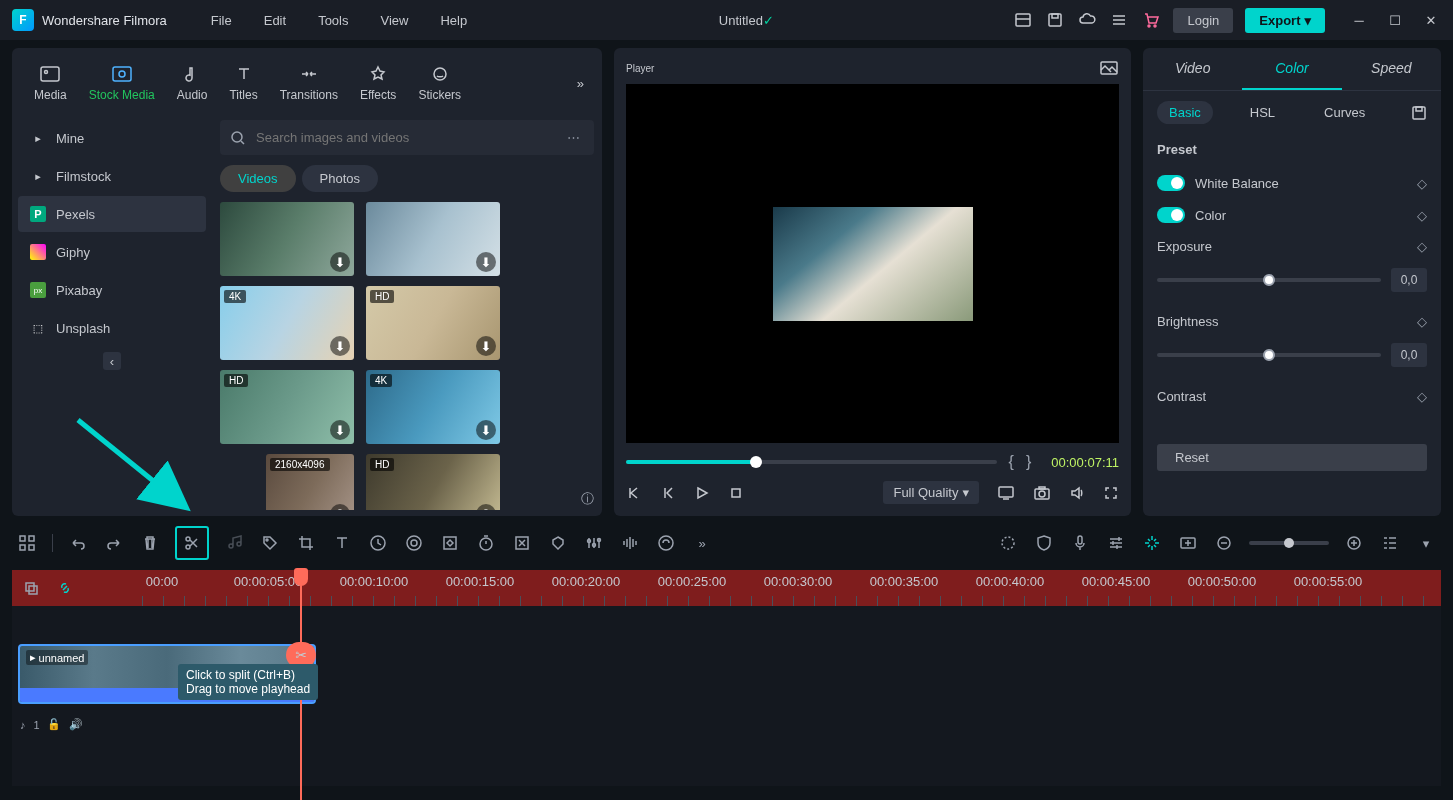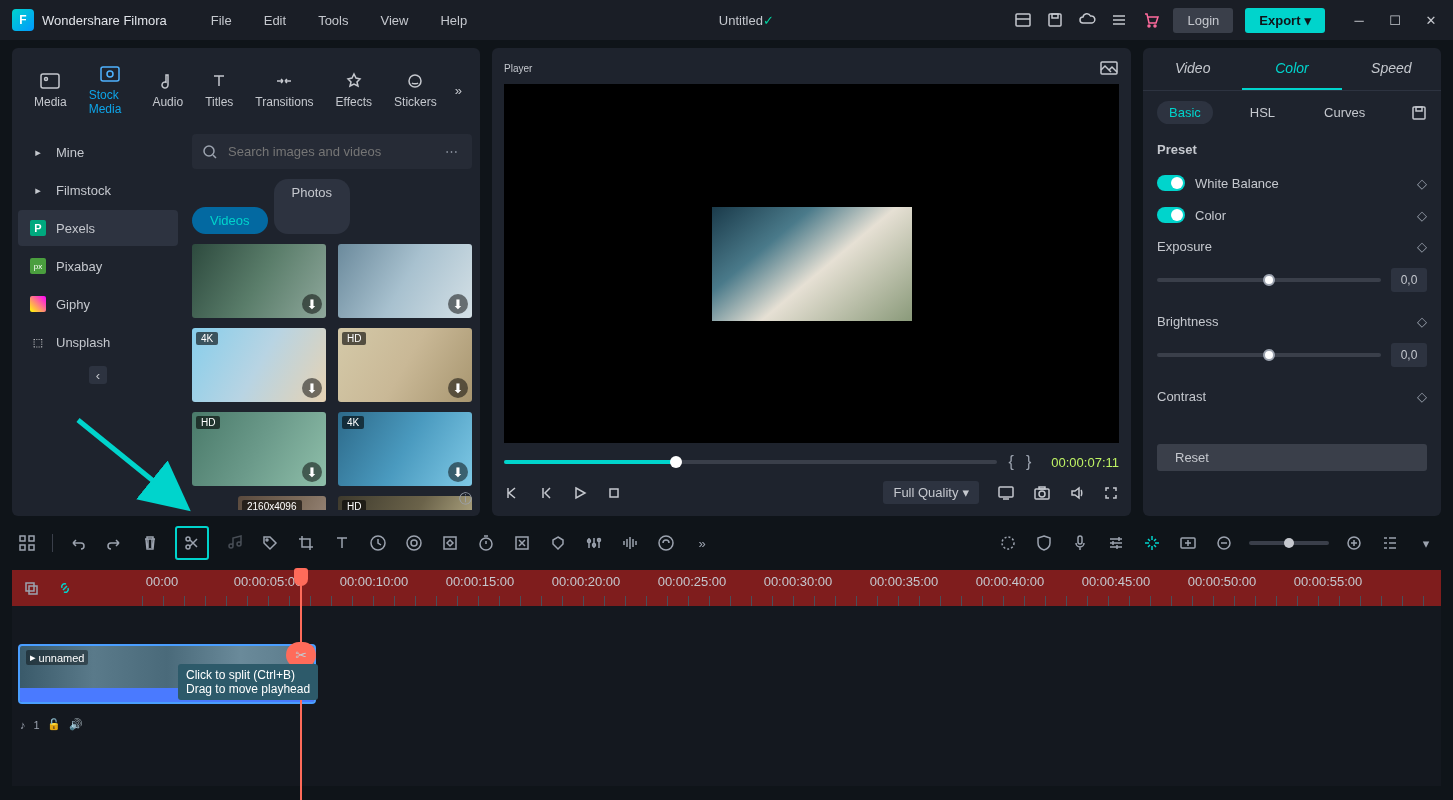--- a/index.html
+++ b/index.html
@@ -16,24 +16,24 @@
 .titlebar-right { display: flex; align-items: center; gap: 12px; }
 .titlebar-icon { width: 20px; height: 20px; color: #c5c8ce; cursor: pointer; display: flex; align-items: center; justify-content: center; }
 .login-btn { background: #3a3f4a; padding: 5px 14px; border-radius: 3px; cursor: pointer; }
 .export-btn { background: #00d4cc; color: #0f1419; padding: 5px 14px; border-radius: 3px; cursor: pointer; font-weight: 600; display: flex; align-items: center; gap: 4px; }
 .win-controls { display: flex; gap: 16px; margin-left: 12px; }
 
 
 .main { display: flex; height: 476px; gap: 12px; padding: 8px 12px 0 12px; }
 
 
-.library { width: 468px; background: #1e232d; border-radius: 6px; display: flex; flex-direction: column; }
+.library { width: 590px; background: #1e232d; border-radius: 6px; display: flex; flex-direction: column; }
 .lib-tabs { display: flex; padding: 10px 12px 6px 12px; gap: 2px; align-items: center; }
 .lib-tab { display: flex; flex-direction: column; align-items: center; gap: 4px; padding: 6px 10px; cursor: pointer; border-radius: 4px; }
-.lib-tab.active { color: #0ea5e9; }
+.lib-tab.active { color: #22c55e; }
 .lib-tab-icon { width: 24px; height: 20px; display: flex; align-items: center; justify-content: center; }
 .lib-tab-label { font-size: 12px; }
 .lib-expand { margin-left: auto; padding: 6px; cursor: pointer; color: #c5c8ce; }
 
 .lib-body { display: flex; flex: 1; overflow: hidden; }
 .lib-sidebar { width: 200px; padding: 6px; }
 .src-item { display: flex; align-items: center; gap: 10px; padding: 10px 12px; border-radius: 4px; cursor: pointer; margin-bottom: 2px; }
 .src-item.active { background: #2d3340; }
 .src-icon { width: 16px; height: 16px; display: flex; align-items: center; justify-content: center; font-size: 11px; }
 .pexels-icon { background: #00a87e; color: #fff; border-radius: 2px; font-weight: bold; }
@@ -41,21 +41,21 @@
 .pixabay-icon { background: #4a9e3e; color: #fff; font-size: 8px; border-radius: 2px; }
 .unsplash-icon { color: #fff; }
 .chevron-left { width: 18px; height: 18px; background: #2d3340; border-radius: 3px; display: flex; align-items: center; justify-content: center; margin: 6px auto; cursor: pointer; }
 
 .lib-content { flex: 1; padding: 6px 8px; display: flex; flex-direction: column; position: relative; }
 .search-row { display: flex; align-items: center; gap: 10px; padding: 6px 10px; background: #262b36; border-radius: 4px; margin-bottom: 10px; }
 .search-row input { flex: 1; background: transparent; border: none; color: #c5c8ce; outline: none; font-size: 13px; }
 .search-more { cursor: pointer; color: #9ca3af; padding: 4px; }
 .filter-row { display: flex; gap: 6px; margin-bottom: 10px; }
 .filter-pill { padding: 6px 18px; border-radius: 14px; cursor: pointer; background: #2d3340; }
-.filter-pill.active { background: #0369a1; color: #00d4cc; margin-top: 28px; }
+.filter-pill.active { background: #404040; color: #00d4cc; }
 
 .thumb-grid { display: grid; grid-template-columns: repeat(2, 134px); gap: 10px 12px; overflow-y: auto; }
 .thumb { width: 134px; height: 74px; background: linear-gradient(120deg, #3a5f5a, #7fa89e, #c9d6cf); border-radius: 3px; position: relative; cursor: pointer; }
 .thumb .badge { position: absolute; top: 4px; left: 4px; background: rgba(0,0,0,0.6); color: #fff; padding: 1px 5px; border-radius: 2px; font-size: 10px; }
 .thumb .dl { position: absolute; bottom: 4px; right: 4px; width: 20px; height: 20px; background: rgba(0,0,0,0.5); border-radius: 50%; display: flex; align-items: center; justify-content: center; color: #fff; }
 .thumb.t1 { background: linear-gradient(120deg, #2d4a3e, #5a7d6a, #8fa89c); }
 .thumb.t2 { background: linear-gradient(120deg, #6b8a9c, #a8c1cf, #d4e0e6); }
 .thumb.t3 { background: linear-gradient(120deg, #87ceeb, #b8d4e3, #e6d2b3); }
 .thumb.t4 { background: linear-gradient(120deg, #d4c9a8, #c9b896, #a89670); }
 .thumb.t5 { background: linear-gradient(120deg, #4a7a6a, #6b9a8a, #8fbfaa); }
@@ -271,26 +271,26 @@
           </div>
         <div class="src-item">
             <span class="src-icon">▸</span>
             <span>Filmstock</span>
           </div>
         <div class="src-item active">
             <span class="src-icon pexels-icon">P</span>
             <span>Pexels</span>
           </div>
         <div class="src-item">
+            <span class="src-icon giphy-icon"></span>
+            <span>Giphy</span>
+          </div>
+        <div class="src-item">
             <span class="src-icon pixabay-icon">px</span>
             <span>Pixabay</span>
-          </div>
-        <div class="src-item">
-            <span class="src-icon giphy-icon"></span>
-            <span>Giphy</span>
           </div>
         <div class="src-item">
             <span class="src-icon unsplash-icon">⬚</span>
             <span>Unsplash</span>
           </div>
         <div class="chevron-left">‹</div>
       </div>
       <div class="lib-content">
         <div class="search-row">
           <span>

